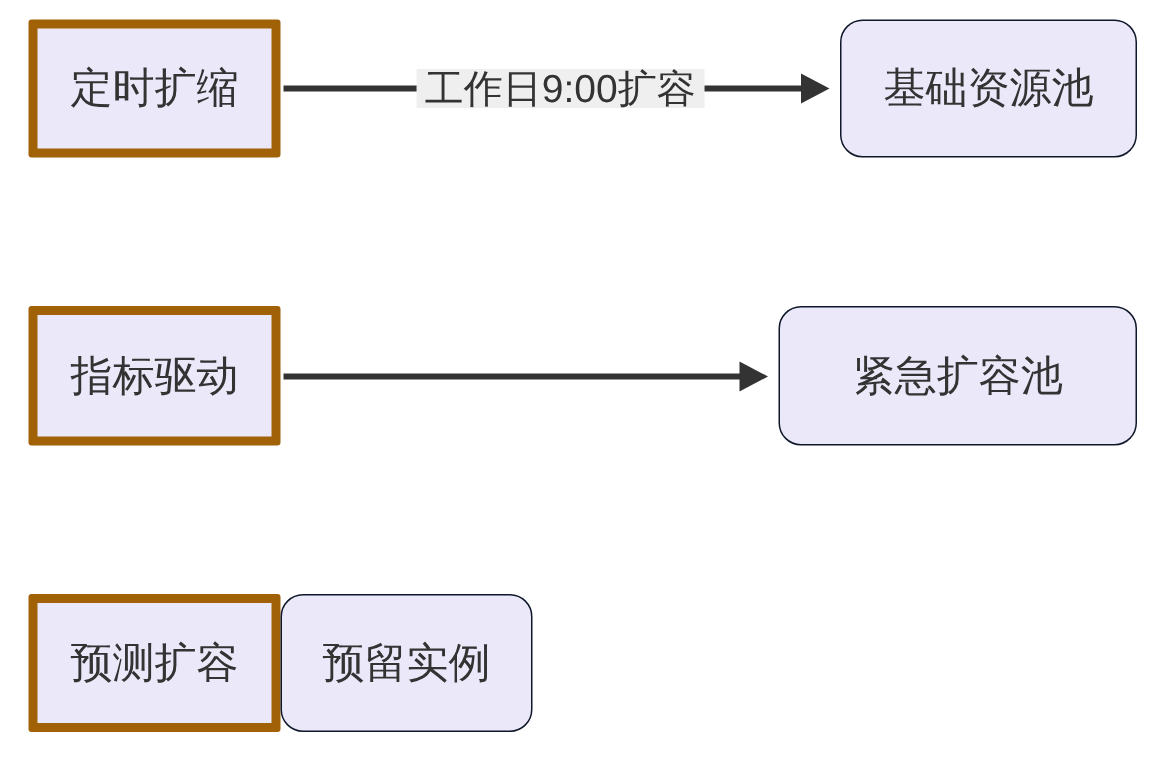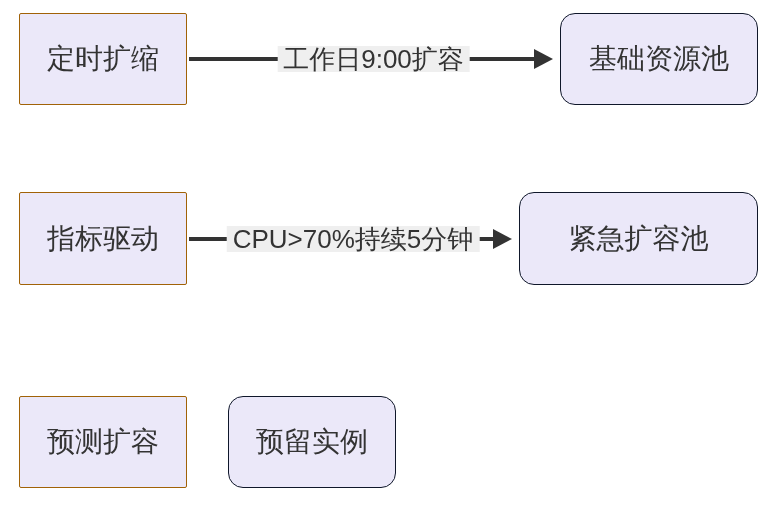--- a/index.html
+++ b/index.html
@@ -10,45 +10,45 @@
     font-family:"Liberation Sans", sans-serif;
     overflow:hidden;
   }
   .row{
     position:absolute;
     left:19px;
     display:flex;
     align-items:stretch;
   }
   .row1{top:13px;height:92px;width:739px;}
-  .row2{top:192px;height:93px;width:739px;}
+  .row2{top:204px;height:93px;width:739px;}
   .row3{top:396px;height:92px;width:624px;}
 
   .node{
     display:flex;
     align-items:center;
     justify-content:center;
     background:#ebe8f9;
     color:#333333;
     font-size:28px;
     white-space:nowrap;
     box-sizing:border-box;
   }
   .node.square{
     width:168px;
-    border:1px solid #a16207;
+    border:6px solid #a16207;
     border-radius:2px;
   }
   .node.rounded{
     border:1px solid #0f172a;
     border-radius:15px;
   }
   .row1 .node.rounded{width:198px;}
   .row2 .node.rounded{width:239px;}
-  .row3 .node.rounded{width:168px;margin-left:41px;}
+  .row3 .node.rounded{width:168px;}
 
   .connector{
     position:relative;
     flex:1;
   }
   .connector .line{
     position:absolute;
     left:2px;right:14px;
     top:50%;
     margin-top:-2px;
@@ -97,21 +97,20 @@
     </div>
   </div>
 
   <div class="row row2">
     <div class="node square">
       <span>指标驱动</span>
     </div>
     <div class="connector">
       <div class="line"></div>
       <div class="arrowhead"></div>
-      <span class="edge-label">CPU&gt;70%持续5分钟</span>
     </div>
     <div class="node rounded">
       <span>紧急扩容池</span>
     </div>
   </div>
 
   <div class="row row3">
     <div class="node square">
       <span>预测扩容</span>
     </div>

